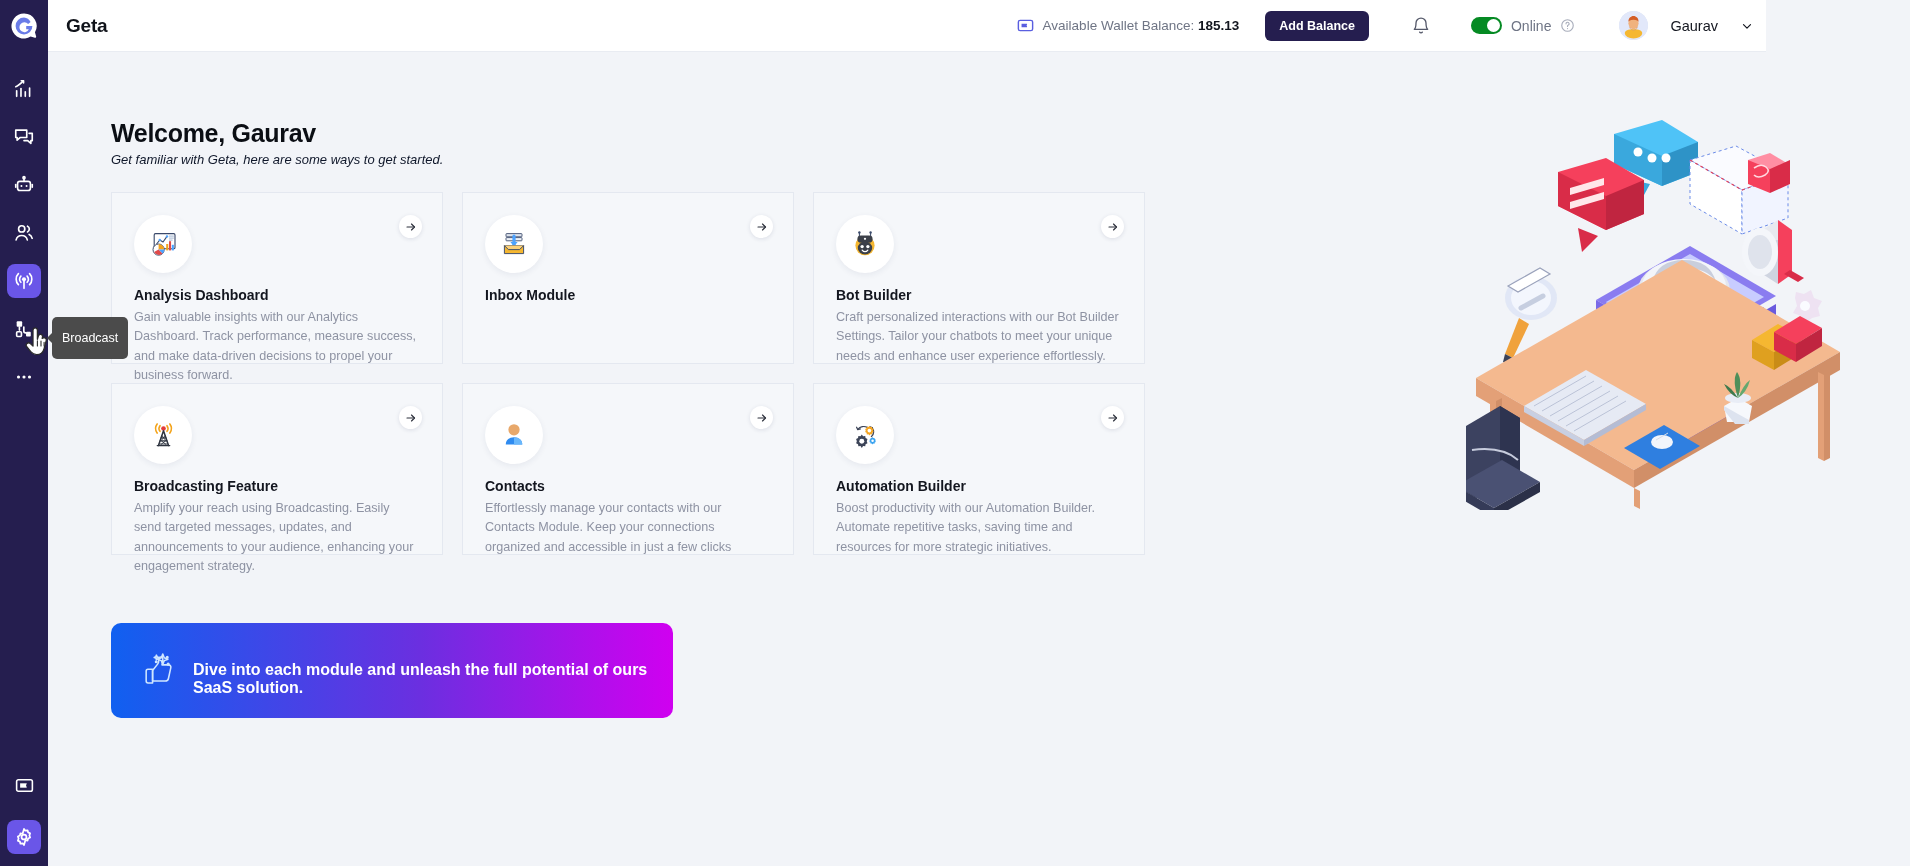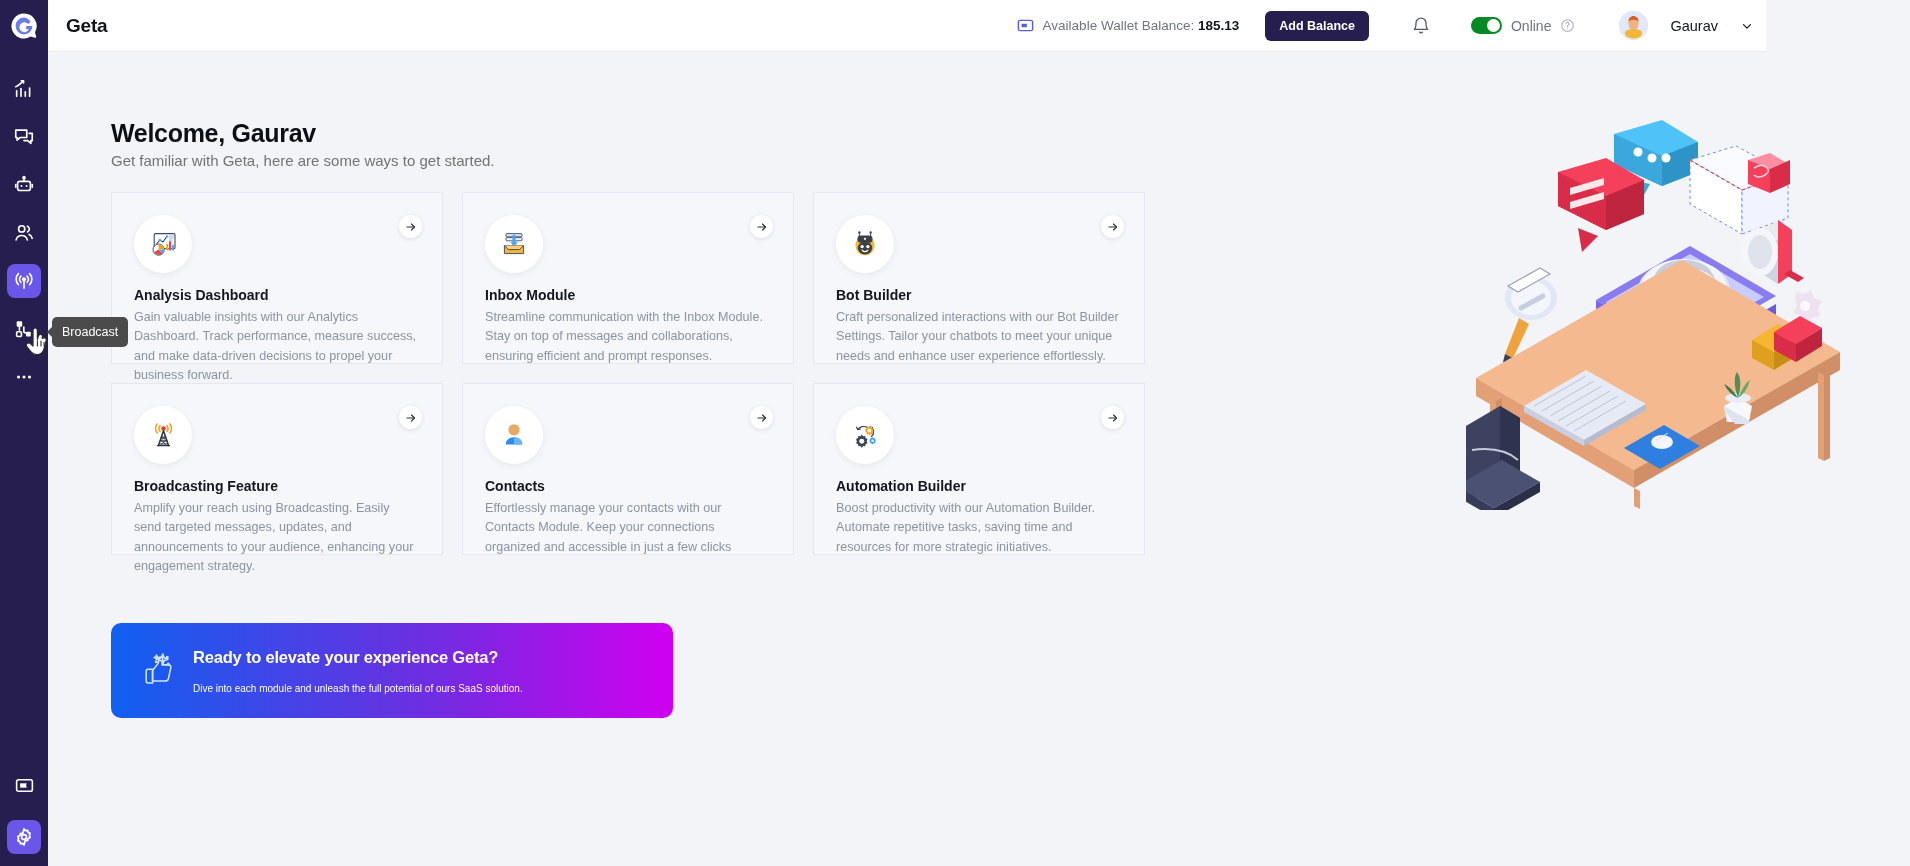--- a/index.html
+++ b/index.html
@@ -34,21 +34,21 @@
   .bottom-nav {
     position: absolute; bottom: 0; left: 0; width: 48px;
     display: flex; flex-direction: column; align-items: center; gap: 18px;
     padding-bottom: 12px;
   }
   
   #broadcast-tooltip {
     position: absolute; left: 52px; top: 317px;
     background: #4b4b4b; color: #fff;
     font-size: 12.5px; font-weight: 400;
-    padding: 8px 10px; border-radius: 5px;
+    padding: 14px 10px; border-radius: 5px;
     white-space: nowrap;
     z-index: 60;
   }
   #broadcast-tooltip::before {
     content: ""; position: absolute;
     left: -5px; top: 50%; transform: translateY(-50%);
     border-top: 6px solid transparent;
     border-bottom: 6px solid transparent;
     border-right: 6px solid #4b4b4b;
   }
@@ -110,21 +110,21 @@
     width: 1862px; height: 814px;
     background: #f2f4f8;
     overflow: hidden;
   }
   #welcome-title {
     position: absolute; left: 59px; top: 67px;
     font-size: 25px; font-weight: 700; color: #0b0e14; letter-spacing: -0.3px;
   }
   #welcome-sub {
     position: absolute; left: 59px; top: 100px;
-    font-size: 15px; color: #737373;
+    font-size: 13px; color: #0f172a; font-style: italic;
   }
 
   
   #cards-grid {
     position: absolute; left: 59px; top: 140px;
     width: 1035px;
     display: grid;
     grid-template-columns: repeat(3, 332px);
     grid-auto-rows: 172px;
     gap: 19px 19px;
@@ -168,21 +168,21 @@
     width: 562px; height: 95px;
     border-radius: 10px;
     background: linear-gradient(90deg, #1060f0 0%, #6b2fe0 55%, #d000f0 100%);
     display: flex; align-items: center;
     padding-left: 22px;
     overflow: hidden;
   }
   #banner-icon { width: 52px; flex: 0 0 52px; display: flex; align-items: center; justify-content: center; }
   #banner-text { margin-left: 8px; color: #ffffff; }
   #banner-title { font-size: 16.5px; font-weight: 700; letter-spacing: -0.2px; }
-  #banner-line1 { font-size: 10px; font-weight: 400; margin-top: 16px; }
+  #banner-line1 { font-size: 16px; font-weight: 700; margin-top: 16px; }
   #banner-line2 { font-size: 13.5px; font-weight: 700; margin-top: 3px; }
 
   
   #illustration {
     position: absolute; right: 68px; top: 58px;
     width: 380px; height: 400px;
   }
 </style>
 </head>
 <body>
@@ -397,21 +397,20 @@
           <path d="M8 22l5 5h14l5-5" fill="#fbd07a" stroke="#3b4a6b" stroke-width="1.2" stroke-linejoin="round"></path>
         </svg>
       </div>
       <div class="card-arrow">
         <svg width="12" height="12" viewBox="0 0 24 24" fill="none" stroke="currentColor" stroke-width="2.3" stroke-linecap="round" stroke-linejoin="round">
             <path d="M4 12h15"></path>
             <path d="M13 6l6 6-6 6"></path>
           </svg>
       </div>
       <div class="card-title">Inbox Module</div>
-      <div class="card-desc">Streamline communication with the Inbox Module. Stay on top of messages and collaborations, ensuring efficient and prompt responses.</div>
     </div>
 
     <div class="card">
       <div class="card-icon-wrap">
         <svg width="32" height="32" viewBox="0 0 40 40">
           <path d="M13 10v-4" stroke="#3b4a6b" stroke-width="1.3" stroke-linecap="round"></path>
           <path d="M27 10v-4" stroke="#3b4a6b" stroke-width="1.3" stroke-linecap="round"></path>
           <circle cx="13" cy="5.6" r="1.5" fill="#3b4a6b"></circle>
           <circle cx="27" cy="5.6" r="1.5" fill="#3b4a6b"></circle>
           <circle cx="20" cy="22" r="12" fill="#f5b731"></circle>
@@ -514,21 +513,20 @@
         <path d="M17 22v15h-5a2 2 0 0 1-2-2V24a2 2 0 0 1 2-2z"></path>
         <path d="M17 23.5l5.5-7c.8-1 1.2-2.3 1.2-3.6V11a2.2 2.2 0 0 1 4.4 0v2.5c0 1.3-.3 2.6-.9 3.8h7.3a2.5 2.5 0 0 1 2.4 3.1l-2.6 11.8A3.5 3.5 0 0 1 30.9 35H17z"></path>
         <path d="M26.5 9.5l1.6-4 1.6 4 4 1.6-4 1.6-1.6 4-1.6-4-4-1.6z"></path>
         <path d="M20.5 8.5l.7-1.8.7 1.8 1.8.7-1.8.7-.7 1.8-.7-1.8-1.8-.7z"></path>
         <circle cx="34" cy="16.5" r="0.9"></circle>
         <circle cx="21" cy="14" r="0.8"></circle>
         <circle cx="33" cy="9" r="0.8"></circle>
       </svg>
     </div>
     <div id="banner-text">
-      <div id="banner-title">Ready to elevate your experience Geta?</div>
       <div id="banner-line1">Dive into each module and unleash the full potential of ours SaaS solution.</div>
     </div>
   </div>
 
   <div id="illustration">
     <svg width="380" height="400" viewBox="0 0 380 400">
 
       <g>
         <path d="M148 24 l48 -14 l36 22 l0 30 l-36 14 l-48 -22 z" fill="#4fc3f7"></path>
         <path d="M148 24 l0 30 l48 22 l0 -30 z" fill="#3aa8dd"></path>

